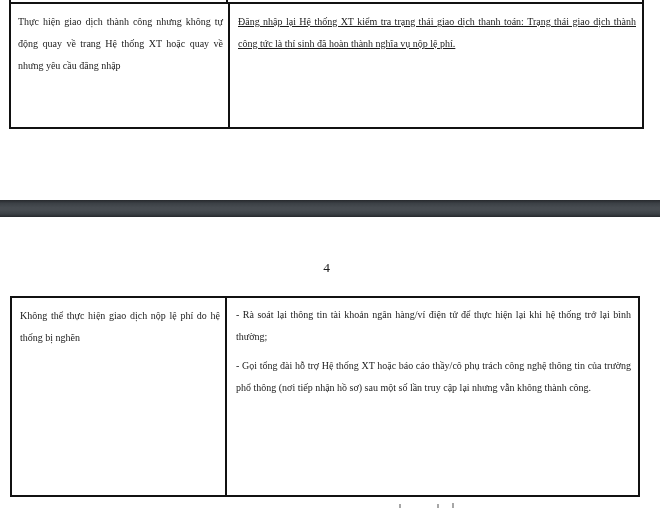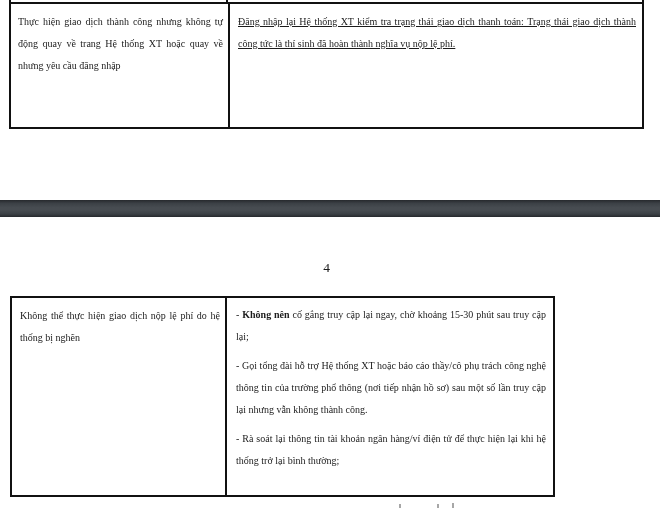--- a/index.html
+++ b/index.html
@@ -60,21 +60,21 @@
   
   .page-number {
     left: 9px; top: 260px; width: 635px;
     text-align: center;
     font-size: 13.5px;
     line-height: 16px;
   }
 
   
   .table-bottom {
-    left: 10px; top: 296px; width: 545px; height: 201px;
+    left: 10px; top: 296px; width: 630px; height: 201px;
     border: 2px solid #111;
     display: flex;
     overflow: hidden;
   }
   .table-bottom .cell-issue {
     width: 215px;
     border-right: 2px solid #111;
     padding: 7px 5px 2px 8px;
   }
   .table-bottom .cell-resolution {
@@ -105,21 +105,20 @@
   </div>
 </div>
 
 <div class="abs page-separator"></div>
 
 <div class="abs page-number">4</div>
 
 <div class="abs table-bottom">
   <div class="cell cell-issue">Không thể thực hiện giao dịch nộp lệ phí do hệ thống bị nghẽn</div>
   <div class="cell cell-resolution">
-    <p><span>- </span><span class="emphasis-bold">Không nên</span><span> cố gắng truy cập lại ngay, chờ khoảng 15-30 phút sau truy cập lại;</span></p>
+    <p><span>- </span><span class="emphasis-bold"></span><span>Rà soát lại thông tin tài khoản ngân hàng/ví điện tử để thực hiện lại khi hệ thống trở lại bình thường;</span></p>
     <p><span>- </span><span class="emphasis-bold"></span><span>Gọi tổng đài hỗ trợ Hệ thống XT hoặc báo cáo thầy/cô phụ trách công nghệ thông tin của trường phổ thông (nơi tiếp nhận hồ sơ) sau một số lần truy cập lại nhưng vẫn không thành công.</span></p>
-    <p><span>- </span><span class="emphasis-bold"></span><span>Rà soát lại thông tin tài khoản ngân hàng/ví điện tử để thực hiện lại khi hệ thống trở lại bình thường;</span></p>
   </div>
 </div>
 
 <div class="abs speck speck-1"></div>
 <div class="abs speck speck-2"></div>
 <div class="abs speck speck-3"></div>
 
 </body></html>

